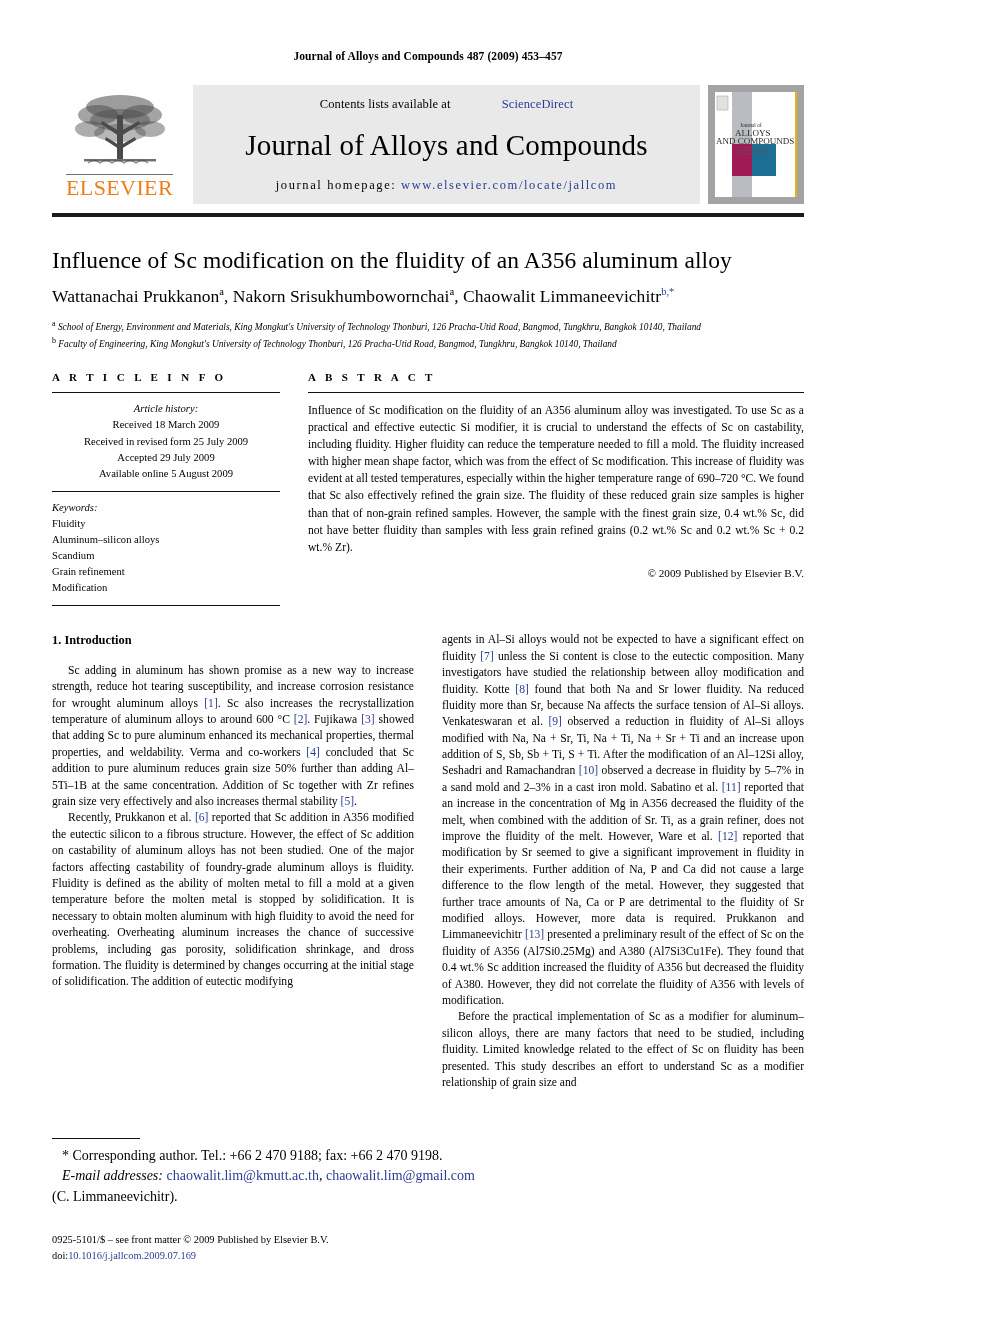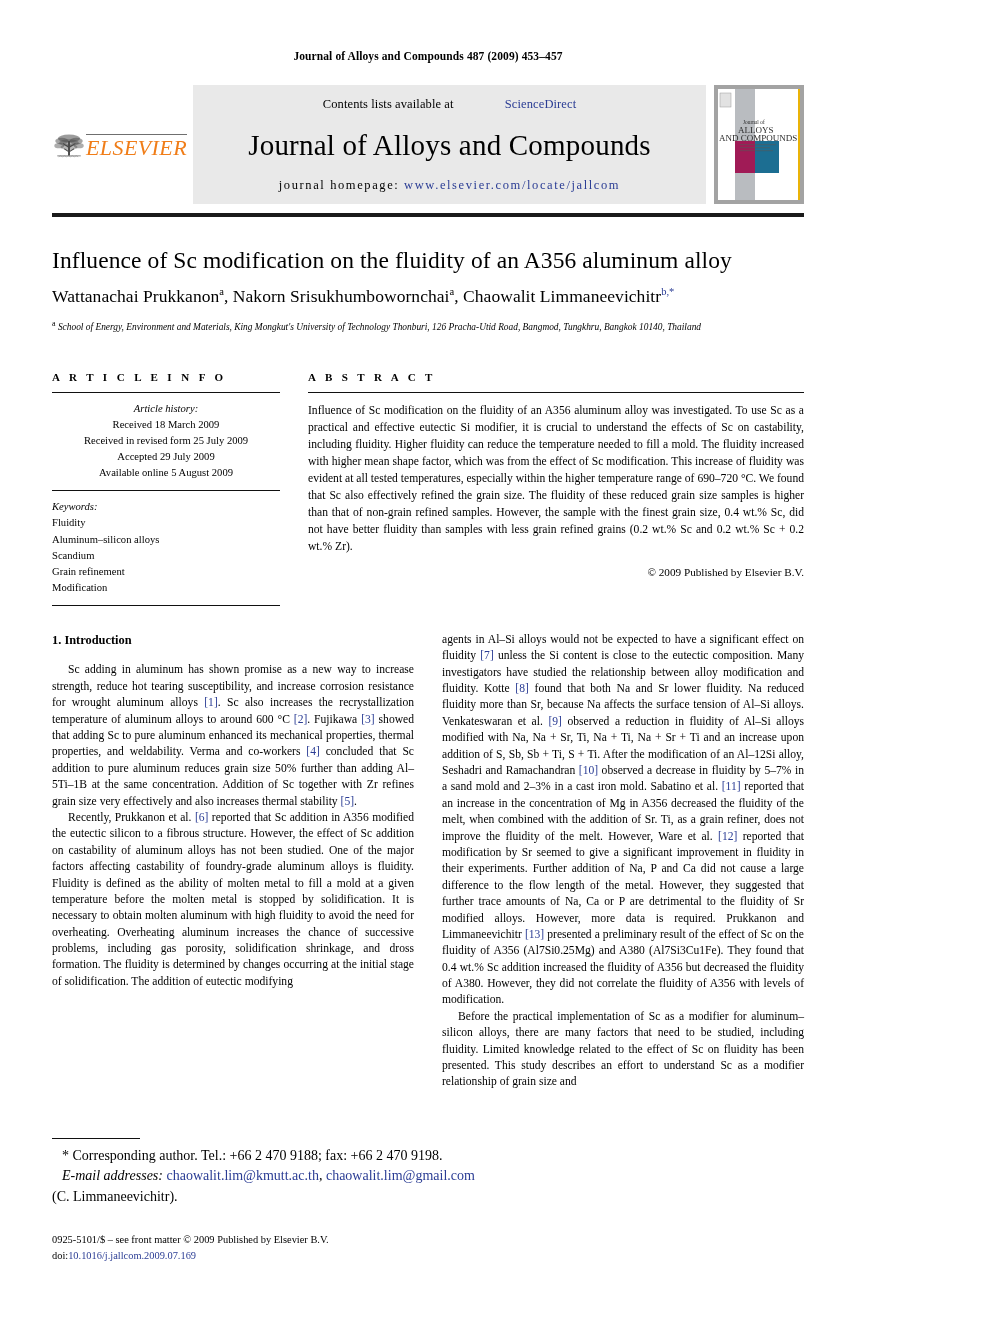--- a/index.html
+++ b/index.html
@@ -36,26 +36,25 @@
   
   .masthead {
     margin-top: 23px;
     display: flex;
     align-items: stretch;
     height: 119px;
   }
   .elsevier-block {
     width: 135px;
     display: flex;
-    flex-direction: row;
+    flex-direction: column;
     align-items: center;
     justify-content: flex-start;
     padding-top: 2px;
     flex: 0 0 135px;
-    font-style: italic;
   }
   .tree-logo { display:block; }
   .elsevier-word {
     font-family: "Liberation Serif", serif;
     color: #f07d18;
     font-size: 22px;
     letter-spacing: 0.4px;
     line-height: 1;
     margin-top: 1px;
     border-top: 1.6px solid #6f6f6f;
@@ -84,21 +83,21 @@
   }
   .homepage-line {
     font-size: 12.5px;
     letter-spacing: 1.6px;
   }
   .homepage-url { color: #2a3c94; }
 
   .cover-thumb {
     flex: 0 0 82px;
     width: 82px;
-    border: 4px solid #a3a3a3;
+    border: 7px solid #a3a3a3;
     position: relative;
     background: #eab308;
     overflow: hidden;
   }
 
   
   .rule-thick {
     border-top: 4px solid #1a1a1a;
     margin-top: 9px;
   }
@@ -131,21 +130,20 @@
     display: flex;
     gap: 28px;
   }
   .col-info { flex: 0 0 228px; }
   .col-abstract { flex: 1 1 auto; }
   .sec-label {
     font-size: 11px;
     font-weight: bold;
     letter-spacing: 3.4px;
     padding-bottom: 9px;
-    margin-top: 16px;
   }
   .hr-thin { border-top: 1px solid #111; }
   .history {
     font-size: 10.6px;
     line-height: 1.52;
     padding-top: 8px;
     padding-bottom: 9px;
     text-align: center;
   }
   .history .hdr { font-style: italic; }
@@ -278,20 +276,21 @@
       </svg>
     </div>
   </div>
 
   <div class="rule-thick"></div>
 
   <div class="title">Influence of Sc modification on the fluidity of an A356 aluminum alloy</div>
   <div class="authors">Wattanachai Prukkanon<sup>a</sup>, Nakorn Srisukhumbowornchai<sup>a</sup>, Chaowalit Limmaneevichitr<sup class="sup-blue">b,*</sup></div>
   <div class="affiliations">
     <div><sup>a</sup> <span>School of Energy, Environment and Materials, King Mongkut's University of Technology Thonburi, 126 Pracha-Utid Road, Bangmod, Tungkhru, Bangkok 10140, Thailand</span></div>
+    <div><sup>b</sup> <span>Faculty of Engineering, King Mongkut's University of Technology Thonburi, 126 Pracha-Utid Road, Bangmod, Tungkhru, Bangkok 10140, Thailand</span></div>
   </div>
 
   <div class="info-abstract">
 
     <div class="col-info">
       <div class="sec-label">A R T I C L E    I N F O</div>
       <div class="hr-thin"></div>
       <div class="history">
         <div class="hdr">Article history:</div>
         <div>Received 18 March 2009</div>

